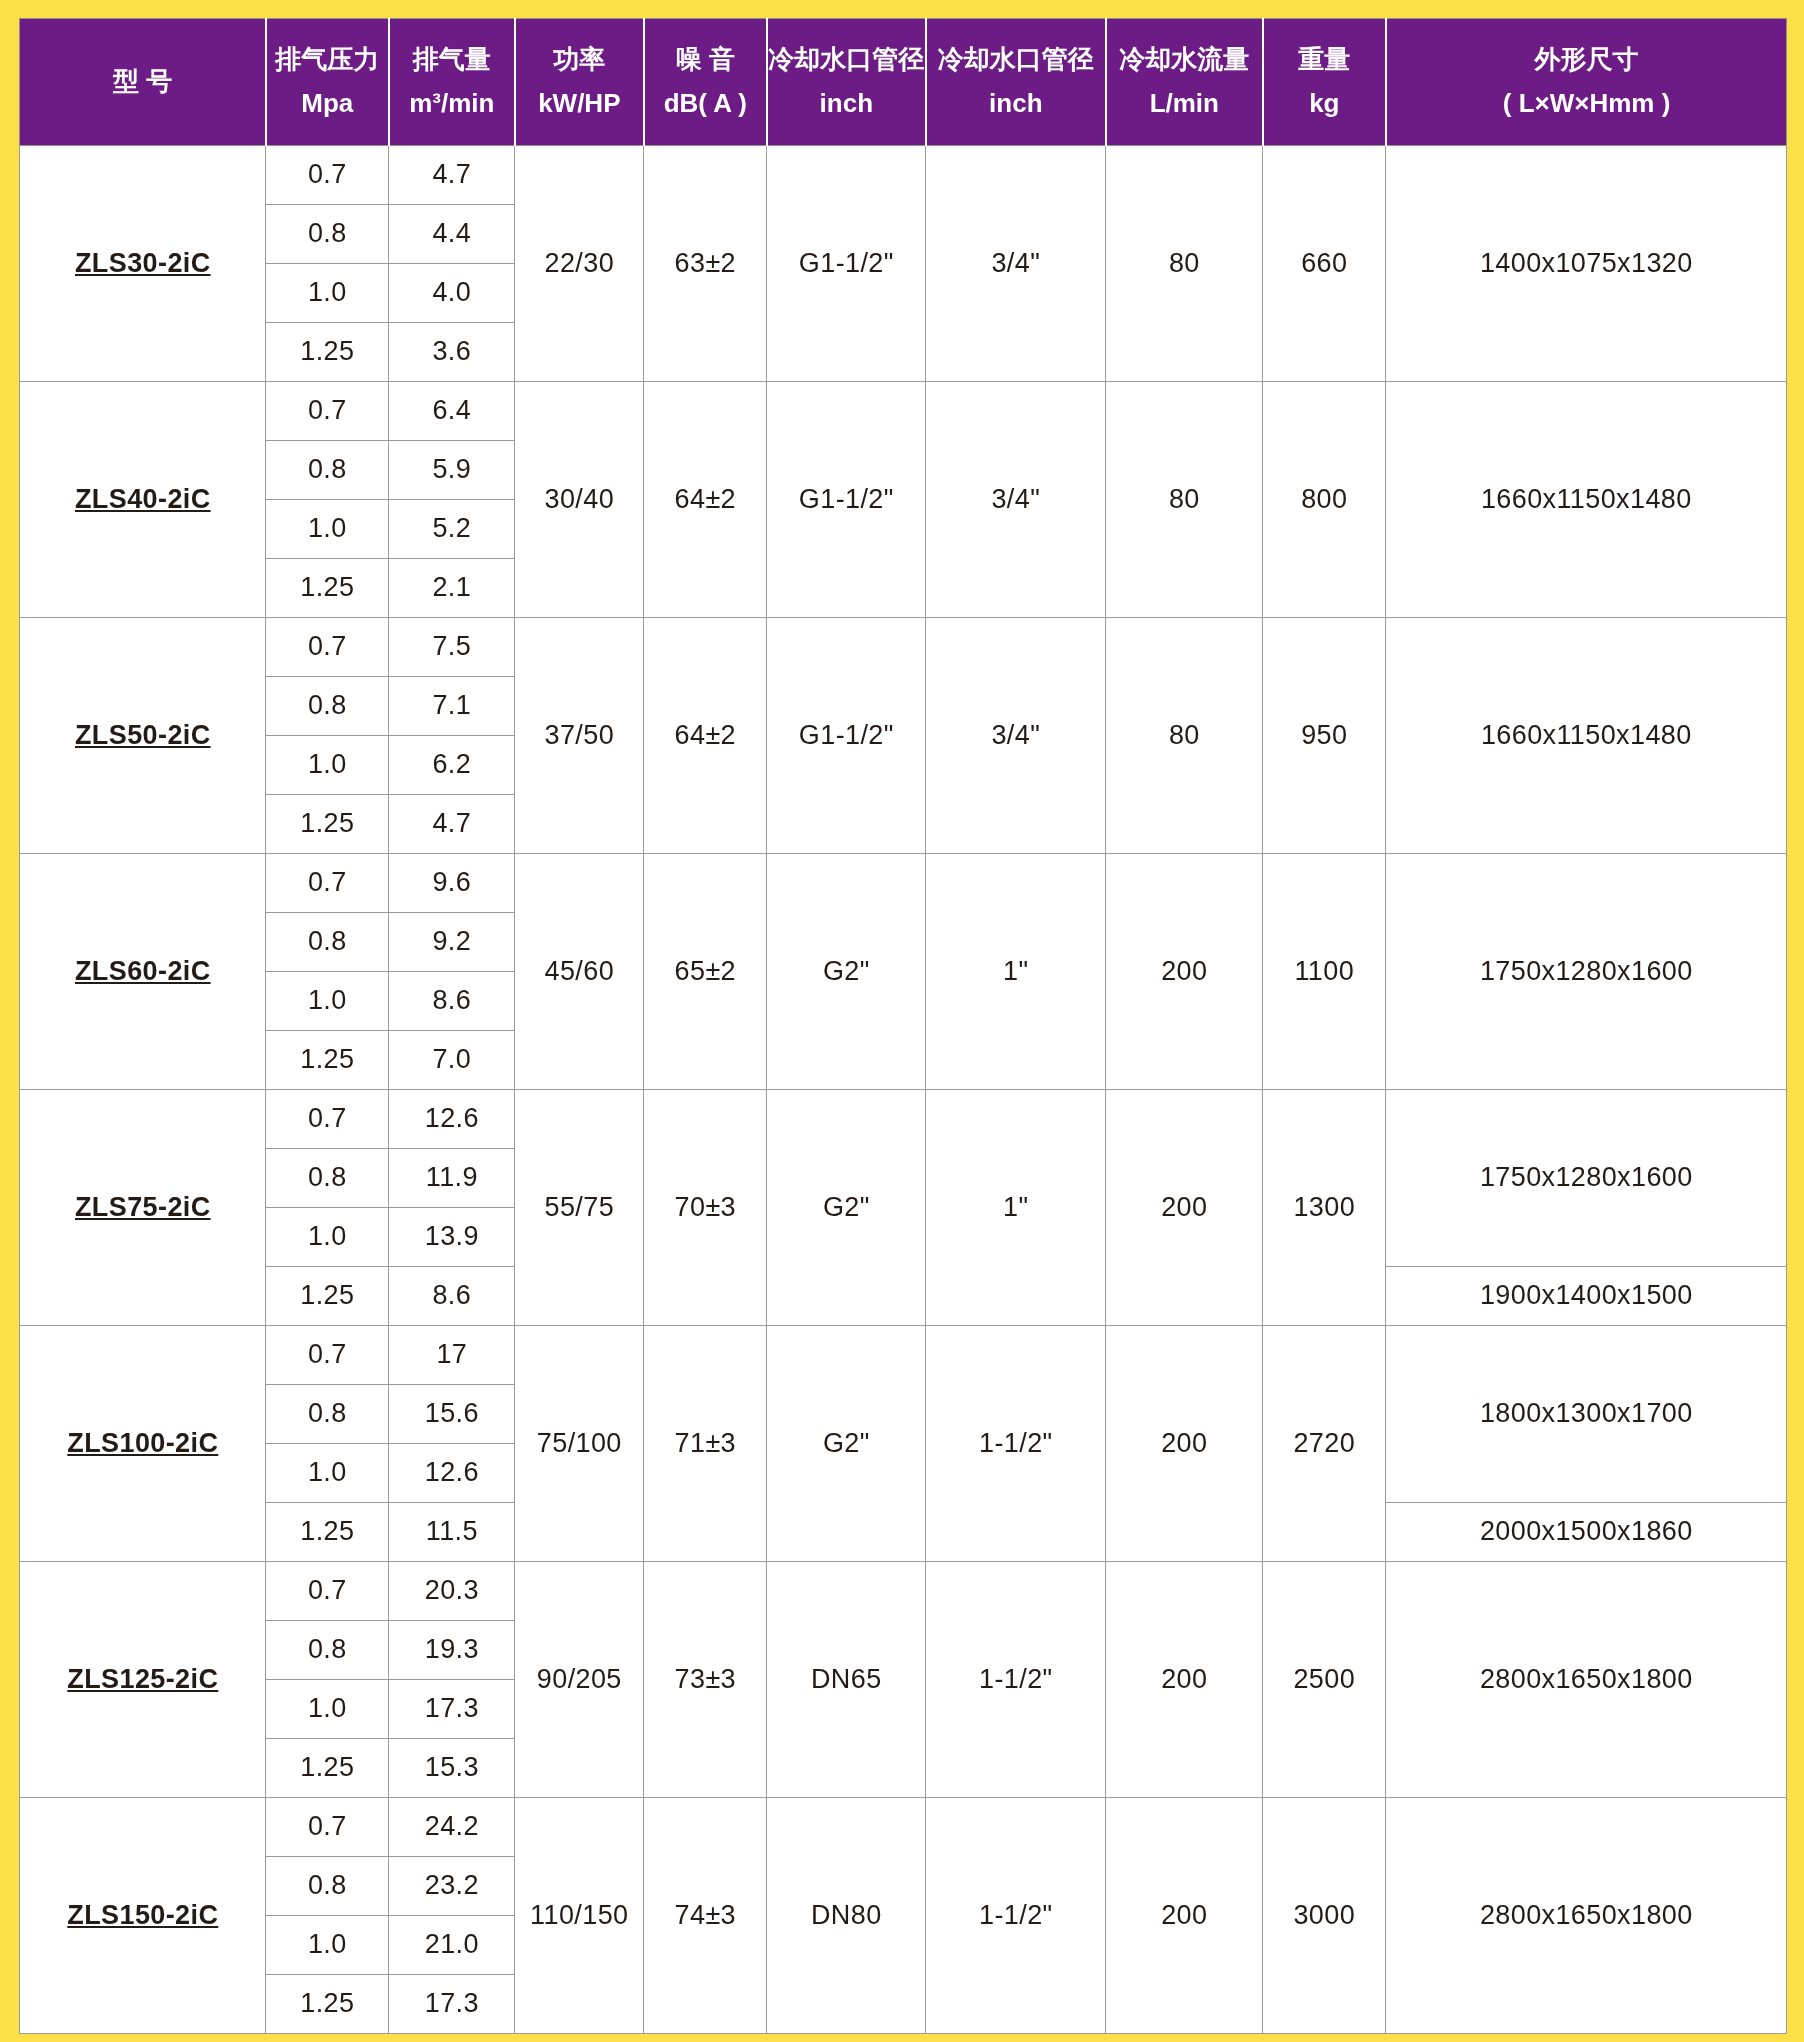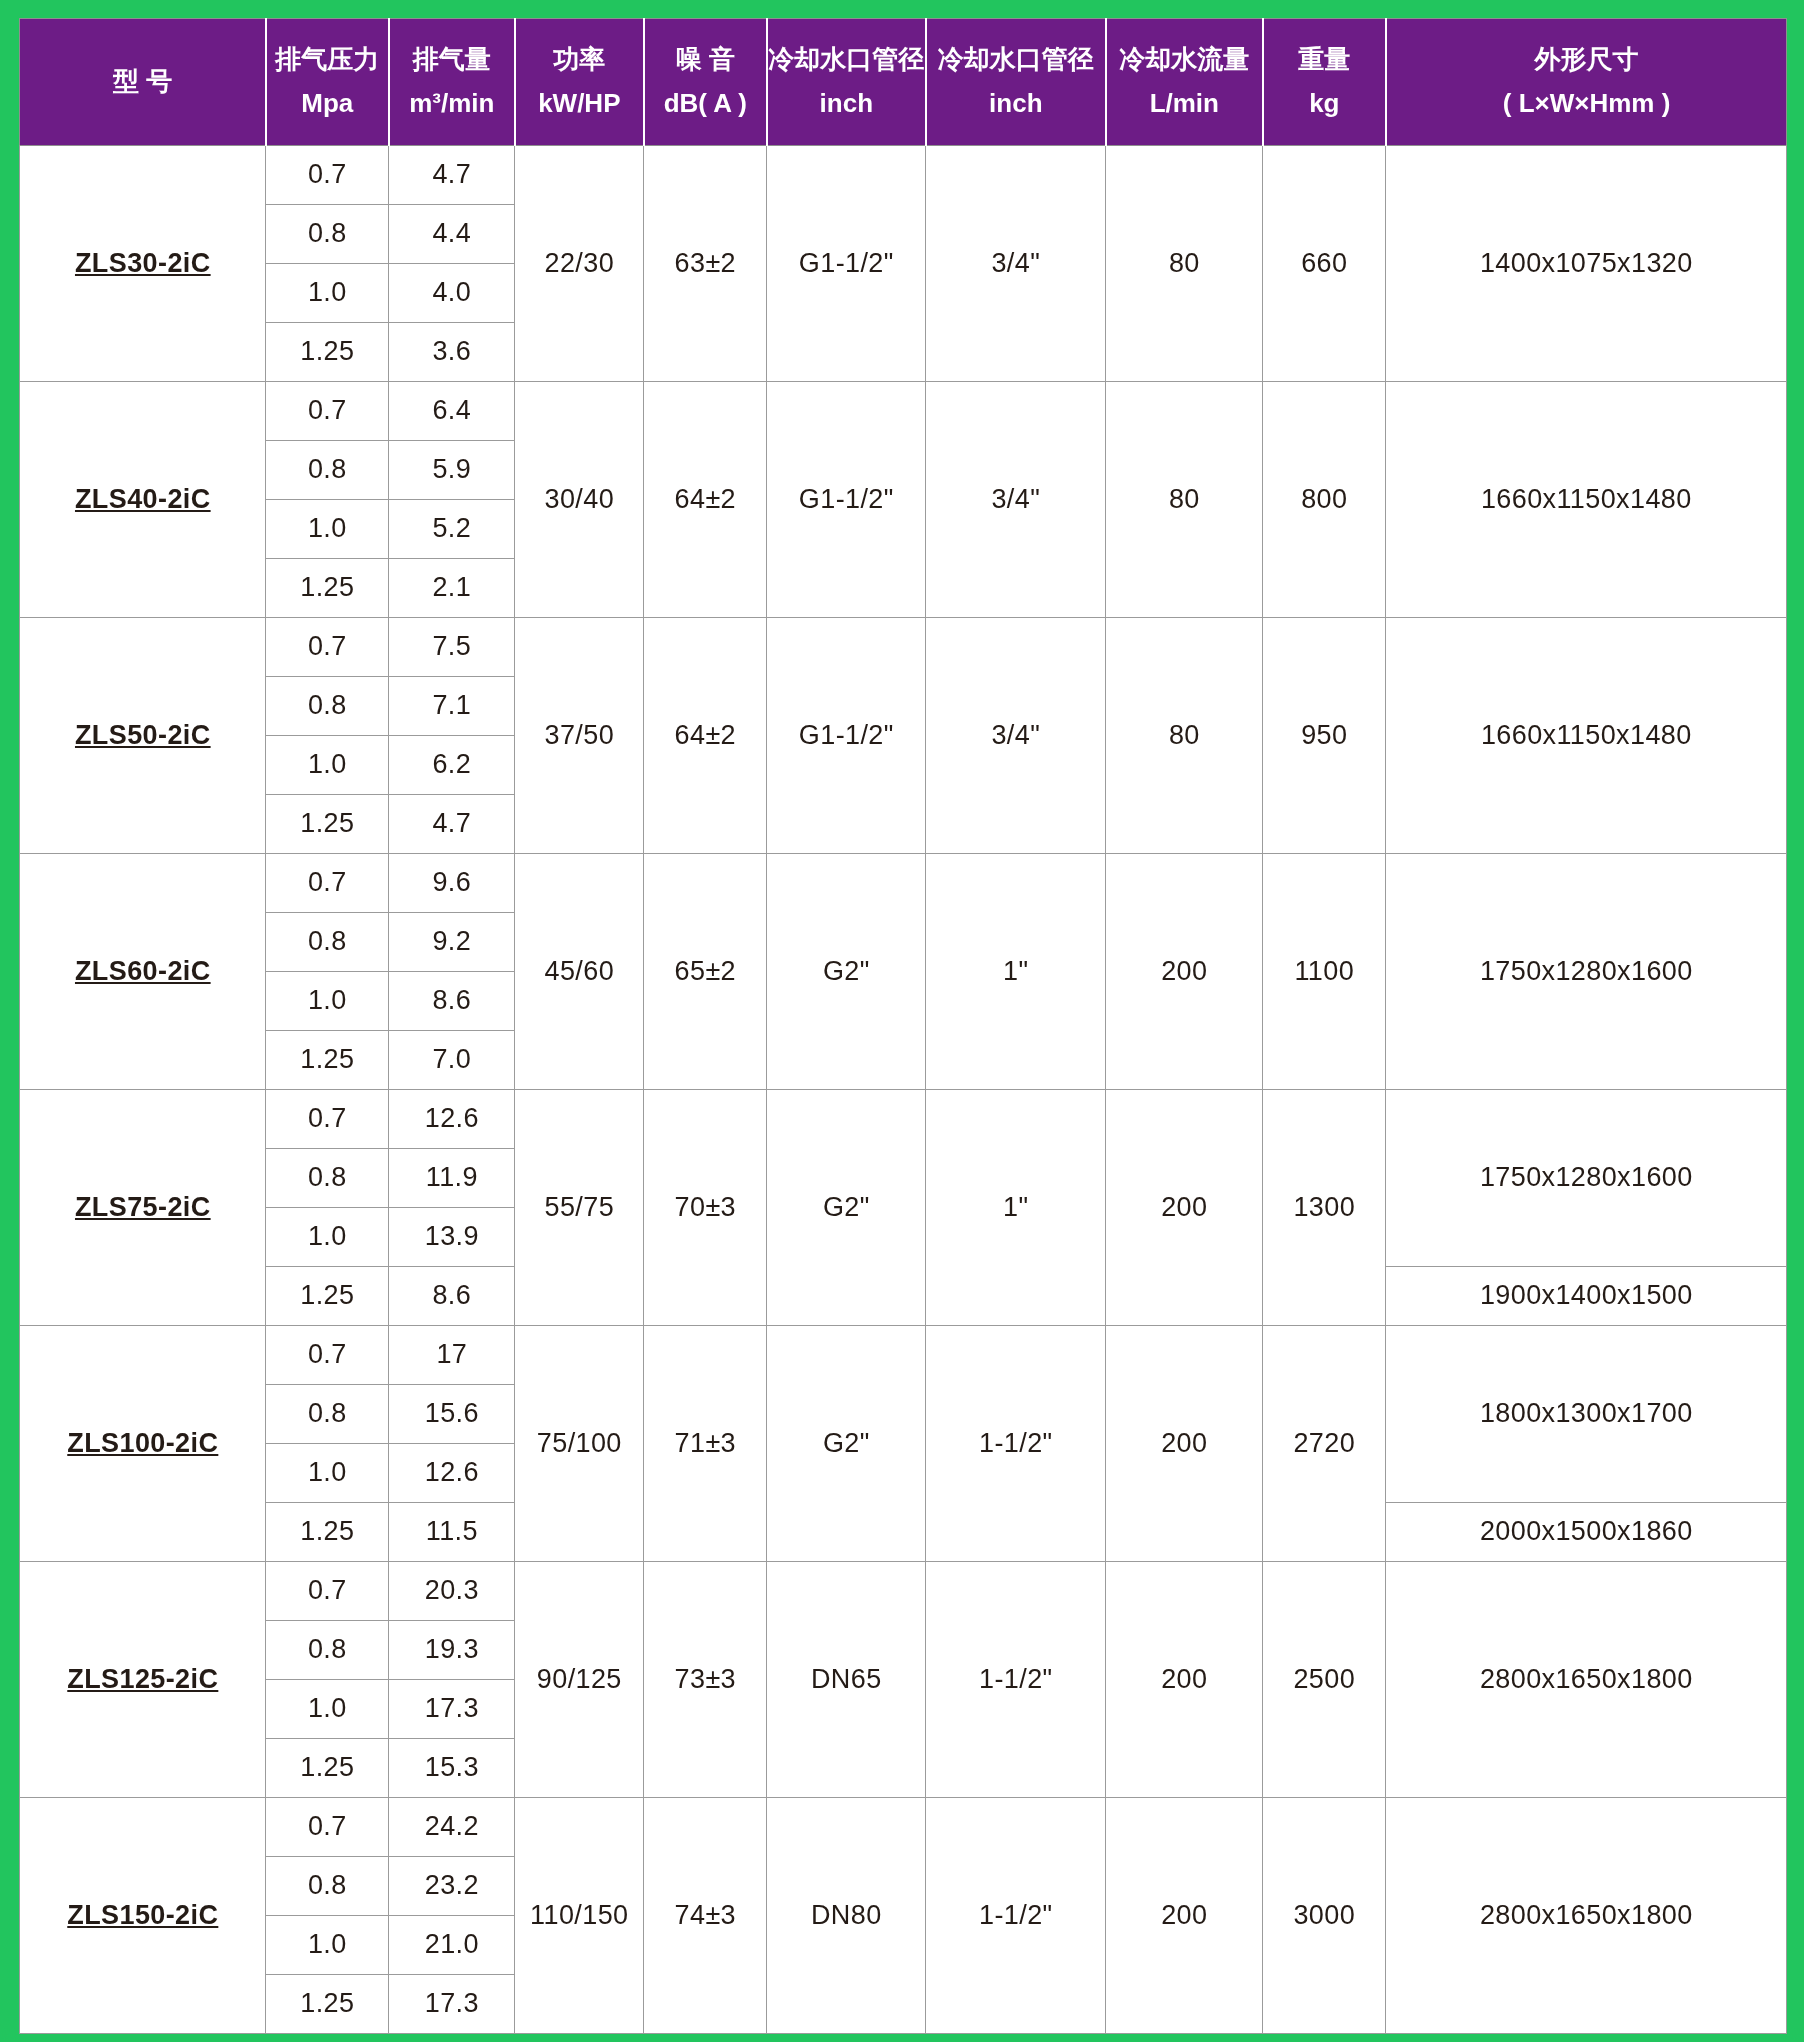--- a/index.html
+++ b/index.html
@@ -5,21 +5,21 @@
   html, body {
     margin: 0;
     padding: 0;
     background: #ffffff;
     font-family: "Liberation Sans", "DejaVu Sans", sans-serif;
   }
   .page {
     position: relative;
     width: 1805px;
     height: 2043px;
-    background: #22c55e;
+    background: #fde047;
     overflow: hidden;
   }
   .table-wrap {
     position: absolute;
     left: 19.3px;
     top: 17.6px;
     width: 1766px;
   }
   table.spec {
     border-collapse: collapse;
@@ -266,21 +266,21 @@
           </tr>
           <tr>
             <td class="c-num">1.25</td>
             <td class="c-num">11.5</td>
             <td class="c-num">2000x1500x1860</td>
           </tr>
           <tr class="block-start">
             <td rowspan="4" class="c-model">ZLS125-2iC</td>
             <td class="c-num">0.7</td>
             <td class="c-num">20.3</td>
-            <td rowspan="4" class="c-num">90/125</td>
+            <td rowspan="4" class="c-num">90/205</td>
             <td rowspan="4" class="c-num">73±3</td>
             <td rowspan="4" class="c-num">DN65</td>
             <td rowspan="4" class="c-num">1-1/2"</td>
             <td rowspan="4" class="c-num">200</td>
             <td rowspan="4" class="c-num">2500</td>
             <td rowspan="4" class="c-num">2800x1650x1800</td>
           </tr>
           <tr>
             <td class="c-num">0.8</td>
             <td class="c-num">19.3</td>

